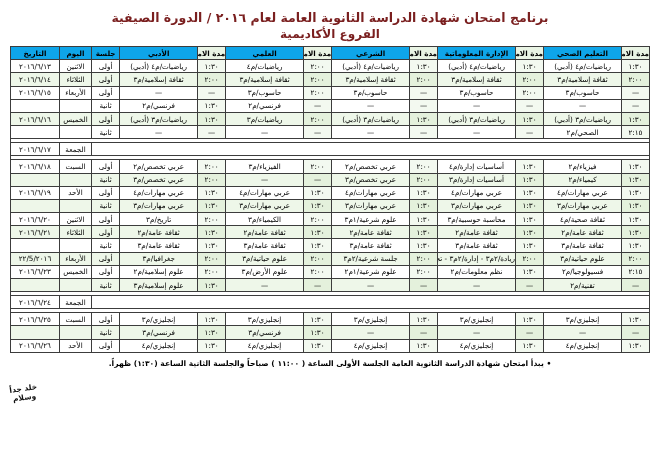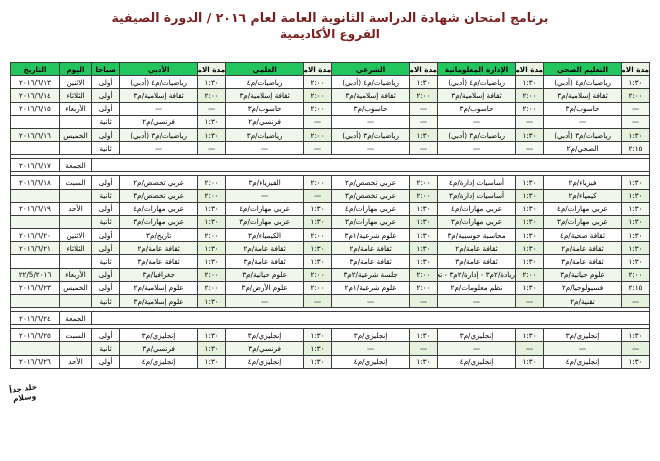--- a/index.html
+++ b/index.html
@@ -11,42 +11,42 @@
     overflow:hidden;
   }
   .page{position:relative;width:660px;height:404px;box-sizing:border-box;padding:6px 10px 0 10px;}
   .title-block{text-align:center;}
   .main-title{
     font-size:12.5px;font-weight:bold;color:#7a1f1f;letter-spacing:0;
     margin:4px 0 2px 0;
   }
   .sub-title{
     font-size:12px;font-weight:bold;color:#7a1f1f;
-    margin:0 0 21px 0;
+    margin:0 0 5px 0;
   }
   table.sched{
     border-collapse:collapse;
     width:640px;
     margin:0 auto;
     table-layout:fixed;
     border:1.4px solid #000;
   }
   table.sched td,table.sched th{
     border:0.8px solid #3c3c3c;
     font-size:7.2px;
     text-align:center;
     vertical-align:middle;
     padding:0;
     height:12.2px;
     line-height:11px;
     white-space:nowrap;
     overflow:hidden;
   }
   thead th{
-    background:#22c55e;
+    background:#0ea5e9;
     font-weight:bold;
     font-size:7px;
     height:24px;
     line-height:8.5px;
   }
   .c-time{width:26px;background:#e9f4e4;}
   .c-subject{width:74px;}
   .c-branch{width:26px;}
   .c-day{width:30px;}
   .c-date{width:46px;}
@@ -85,21 +85,21 @@
         <th class="c-time">مدة الامتحان بالساعة</th>
         <th class="c-subject">التعليم الصحي</th>
         <th class="c-time">مدة الامتحان بالساعة</th>
         <th class="c-subject">الإدارة المعلوماتية</th>
         <th class="c-time">مدة الامتحان بالساعة</th>
         <th class="c-subject">الشرعي</th>
         <th class="c-time">مدة الامتحان بالساعة</th>
         <th class="c-subject">العلمي</th>
         <th class="c-time">مدة الامتحان بالساعة</th>
         <th class="c-subject">الأدبي</th>
-        <th class="c-branch">صباحا</th>
+        <th class="c-branch">جلسة</th>
         <th class="c-day">اليوم</th>
         <th class="c-date">التاريخ</th>
       </tr>
     </thead>
     <tbody id="tbody">
         <tr>
           <td class="time">١:٣٠</td>
           <td>رياضيات/م٤ (أدبي)</td>
           <td class="time">١:٣٠</td>
           <td>رياضيات/م٤ (أدبي)</td>
@@ -401,19 +401,20 @@
           <td>إنجليزي/م٤</td>
           <td class="time">١:٣٠</td>
           <td>إنجليزي/م٤</td>
           <td class="branch">أولى</td>
           <td class="day">الأحد</td>
           <td class="date">٢٠١٦/٦/٢٦</td>
         </tr>
       </tbody>
   </table>
 
+  <div class="footer">• يبدأ امتحان شهادة الدراسة الثانوية العامة الجلسة الأولى الساعة ( ١١:٠٠ ) صباحاً والجلسة الثانية الساعة (١:٣٠) ظهراً.</div>
 
   <div class="stamp">
     <div>خلد جداً</div>
     <div>وسلام</div>
   </div>
 
 </div>
 
 </body></html>

